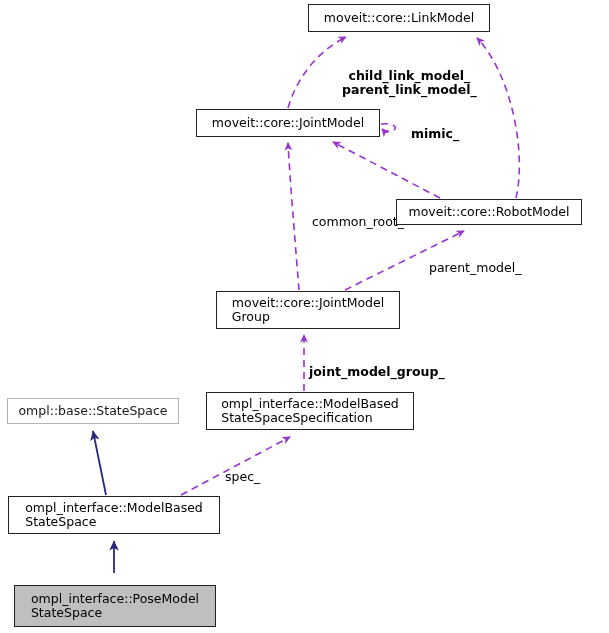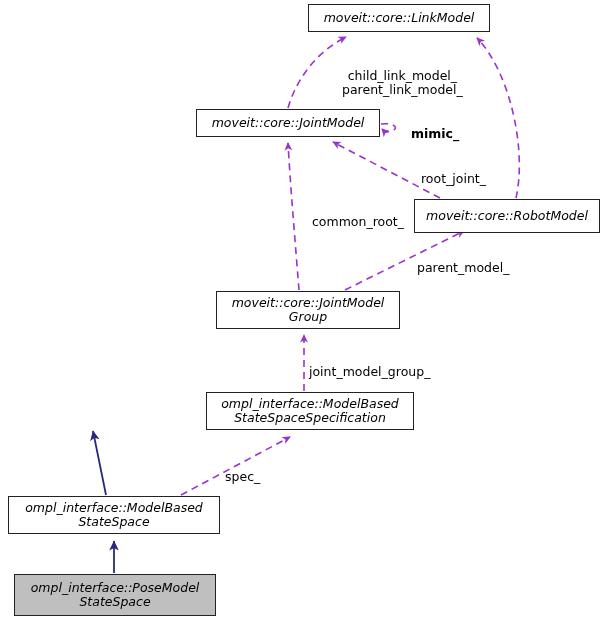--- a/index.html
+++ b/index.html
@@ -22,38 +22,37 @@
     width: 609px;
     height: 633px;
     pointer-events: none;
   }
   .node {
     position: absolute;
     box-sizing: border-box;
     display: flex;
     align-items: center;
     justify-content: center;
-    text-align: center;
     font-size: 12.5px;
     line-height: 14px;
     color: #000000;
     background: #ffffff;
     border: 1px solid #222222;
     white-space: pre-line;
     padding: 0 16px;
     z-index: 3;
-    font-style: italic;
   }
   .node.external {
     border: 1px solid #b4b4b4;
     color: #1a1a1a;
   }
   .node.focus {
     background: #bfbfbf;
     border: 1px solid #222222;
+    margin-top: 11px;
   }
   .edge-label {
     position: absolute;
     font-size: 12.5px;
     line-height: 14px;
     color: #000000;
     white-space: pre-line;
     z-index: 2;
     background: transparent;
   }
@@ -95,68 +94,68 @@
   </svg>
 
   <div class="node" style="left:308px; top:4px; width:182px; height:28px;">
     <span>moveit::core::LinkModel</span>
   </div>
 
   <div class="node" style="left:196px; top:109px; width:184px; height:28px;">
     <span>moveit::core::JointModel</span>
   </div>
 
-  <div class="node" style="left:414px; top:199px; width:186px; height:34px;">
+  <div class="node" style="left:396px; top:199px; width:186px; height:26px;">
     <span>moveit::core::RobotModel</span>
   </div>
 
   <div class="node" style="left:216px; top:291px; width:184px; height:38px;">
     <span>moveit::core::JointModel
 Group</span>
   </div>
 
   <div class="node" style="left:206px; top:392px; width:208px; height:38px;">
     <span>ompl_interface::ModelBased
 StateSpaceSpecification</span>
   </div>
 
+  <div class="node external" style="left:7px; top:398px; width:172px; height:26px;">
+    <span>ompl::base::StateSpace</span>
+  </div>
 
   <div class="node" style="left:8px; top:496px; width:212px; height:38px;">
     <span>ompl_interface::ModelBased
 StateSpace</span>
   </div>
 
   <div class="node focus" style="left:14px; top:574px; width:202px; height:42px;">
     <span>ompl_interface::PoseModel
 StateSpace</span>
   </div>
 
-  <div class="edge-label" style="left:342px; top:55px; text-align:center;">
+  <div class="edge-label" style="left:342px; top:55px; text-align:center;font-weight:bold;">
     <span>child_link_model_
 parent_link_model_</span>
   </div>
 
 
   <div class="edge-label" style="left:411px; top:113px;font-weight:bold;">
     <span>mimic_</span>
   </div>
 
-  <div class="edge-label" style="left:421px; top:158px;">
-    <span>root_joint_</span>
-  </div>
 
   <div class="edge-label" style="left:312px; top:201px;">
     <span>common_root_</span>
   </div>
 
-  <div class="edge-label" style="left:417px; top:247px;">
+  <div class="edge-label" style="left:429px; top:247px;">
     <span>parent_model_</span>
   </div>
 
-  <div class="edge-label" style="left:309px; top:351px;">
+  <div class="edge-label" style="left:309px; top:351px;font-weight:bold;">
     <span>joint_model_group_</span>
   </div>
 
   <div class="edge-label" style="left:225px; top:456px;text-align:center;">
     <span>spec_</span>
   </div>
 
 </div>
 
 </body></html>

